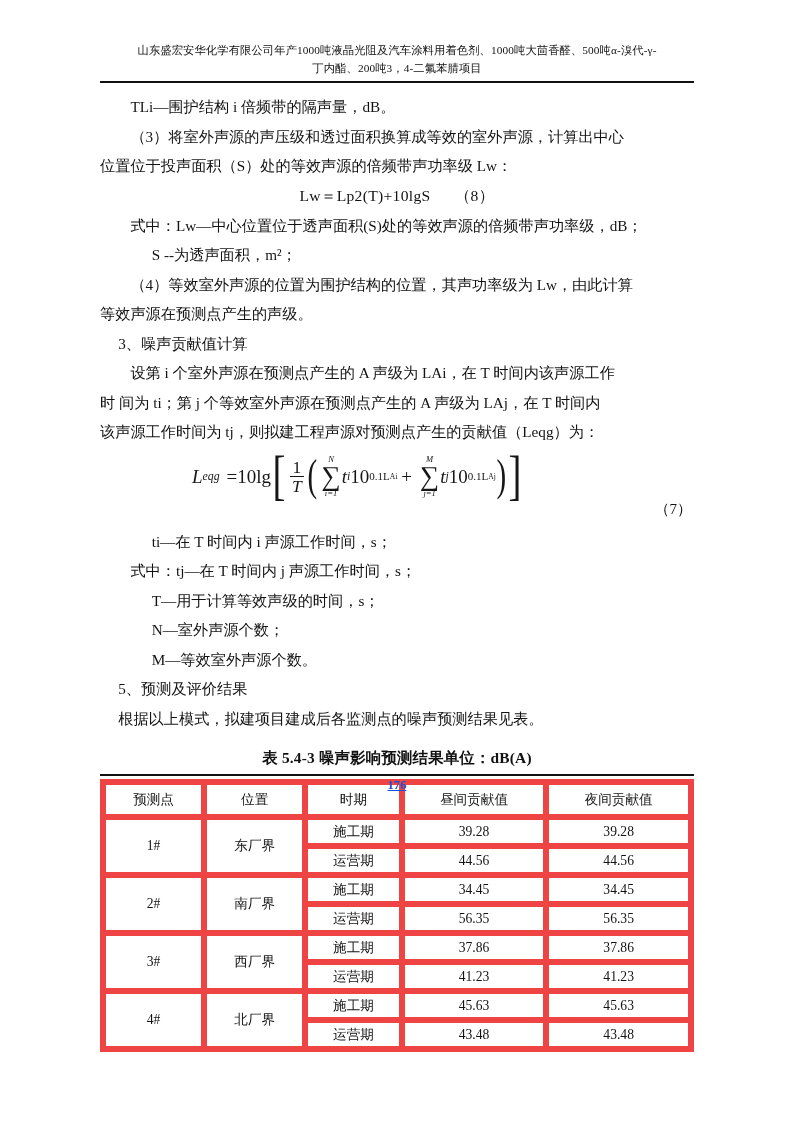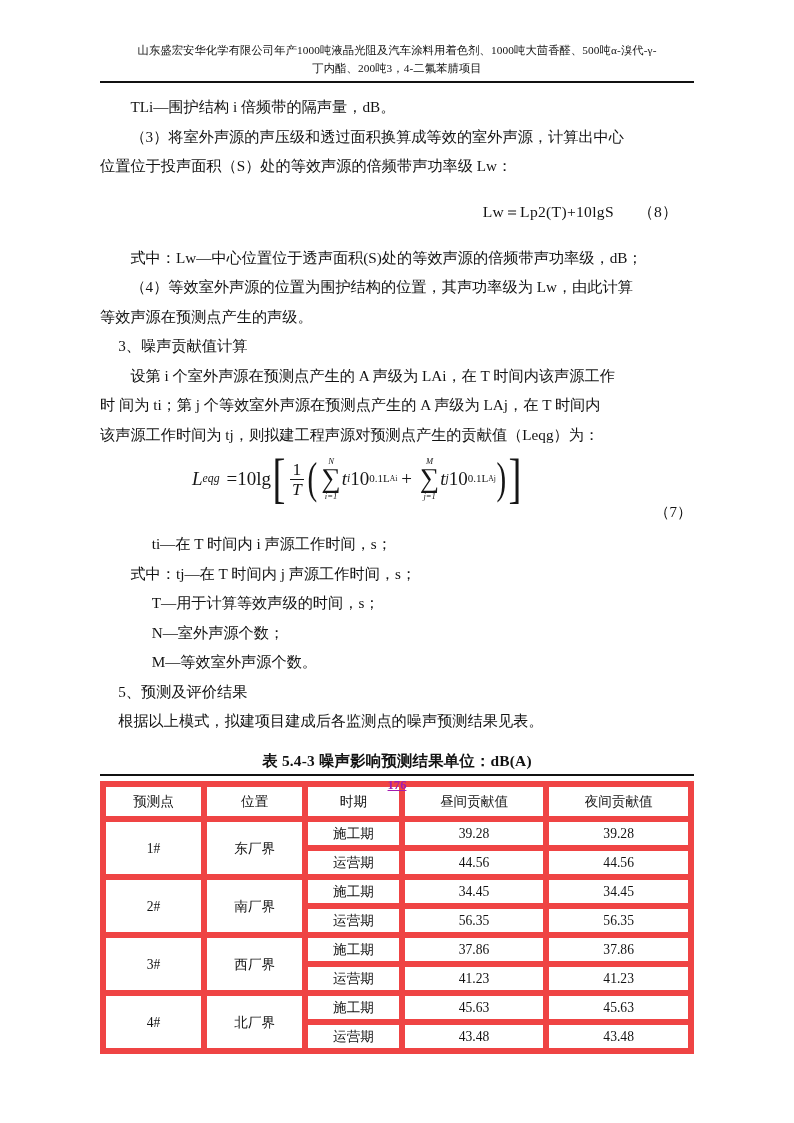--- a/index.html
+++ b/index.html
@@ -51,22 +51,22 @@
   p.para {
     margin: 0;
     text-align: justify;
     text-justify: inter-ideograph;
   }
   p.indent1 { text-indent: 2em; }
   p.indent-mid { padding-left: 3.4em; }
   p.indent-small { text-indent: 1.2em; }
 
   .eq-line {
-    text-align: right;
-    margin: 16px;
+    text-align: center;
+    margin: 0;
     font-size: 15.6px;
     line-height: 30px;
     letter-spacing: 0.3px;
   }
   .eq-num { display: inline-block; margin-left: 20px; }
 
   
   .formula-block {
     position: relative;
     height: 74px;
@@ -187,21 +187,21 @@
   .footer-rule {
     border: 0;
     border-top: 2.2px solid #111;
     margin: 0 0 1px 0;
   }
   .footer-page {
     text-align: center;
     font-size: 12.6px;
     font-weight: bold;
     padding-top: 1px;
-    color: #a21caf;
+    color: #1d4ed8;
     text-decoration: underline;
   }
 </style>
 </head>
 <body>
 
 <div class="page">
 
   <div class="doc-header">
     <span class="hdr-line l1">山东盛宏安华化学有限公司年产1000吨液晶光阻及汽车涂料用着色剂、1000吨大茴香醛、500吨α-溴代-γ-</span>
@@ -215,20 +215,21 @@
 
     <p class="para indent1">（3）将室外声源的声压级和透过面积换算成等效的室外声源，计算出中心</p>
     <p class="para">位置位于投声面积（S）处的等效声源的倍频带声功率级 Lw：</p>
 
     <p class="eq-line">
       <span>Lw＝Lp2(T)+10lgS</span>
       <span class="eq-num">（8）</span>
     </p>
 
     <p class="para indent1">式中：Lw—中心位置位于透声面积(S)处的等效声源的倍频带声功率级，dB；</p>
+    <p class="para indent-mid">S --为透声面积，m²；</p>
 
     <p class="para indent1">（4）等效室外声源的位置为围护结构的位置，其声功率级为 Lw，由此计算</p>
     <p class="para">等效声源在预测点产生的声级。</p>
 
     <p class="para indent-small">3、噪声贡献值计算</p>
 
     <p class="para indent1">设第 i 个室外声源在预测点产生的 A 声级为 LAi，在 T 时间内该声源工作</p>
     <p class="para">时 间为 ti；第 j 个等效室外声源在预测点产生的 A 声级为 LAj，在 T 时间内</p>
     <p class="para">该声源工作时间为 tj，则拟建工程声源对预测点产生的贡献值（Leqg）为：</p>
 

